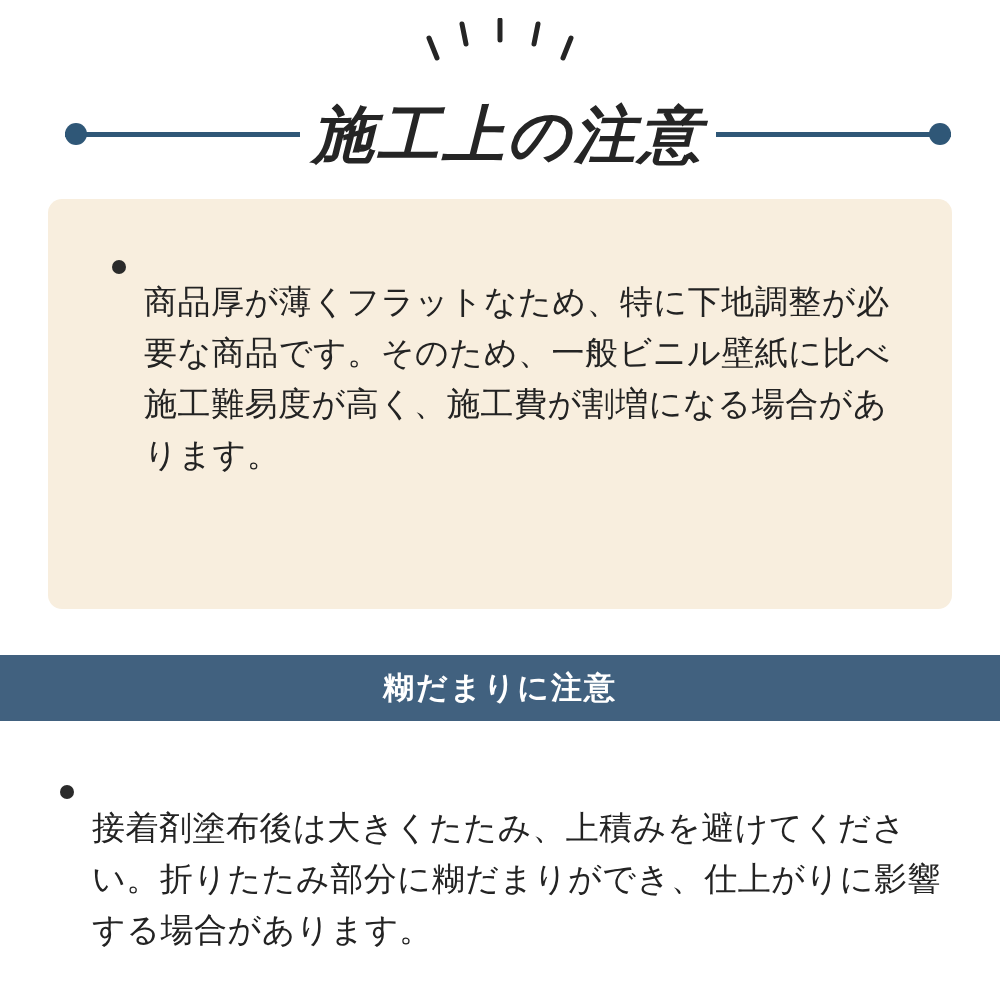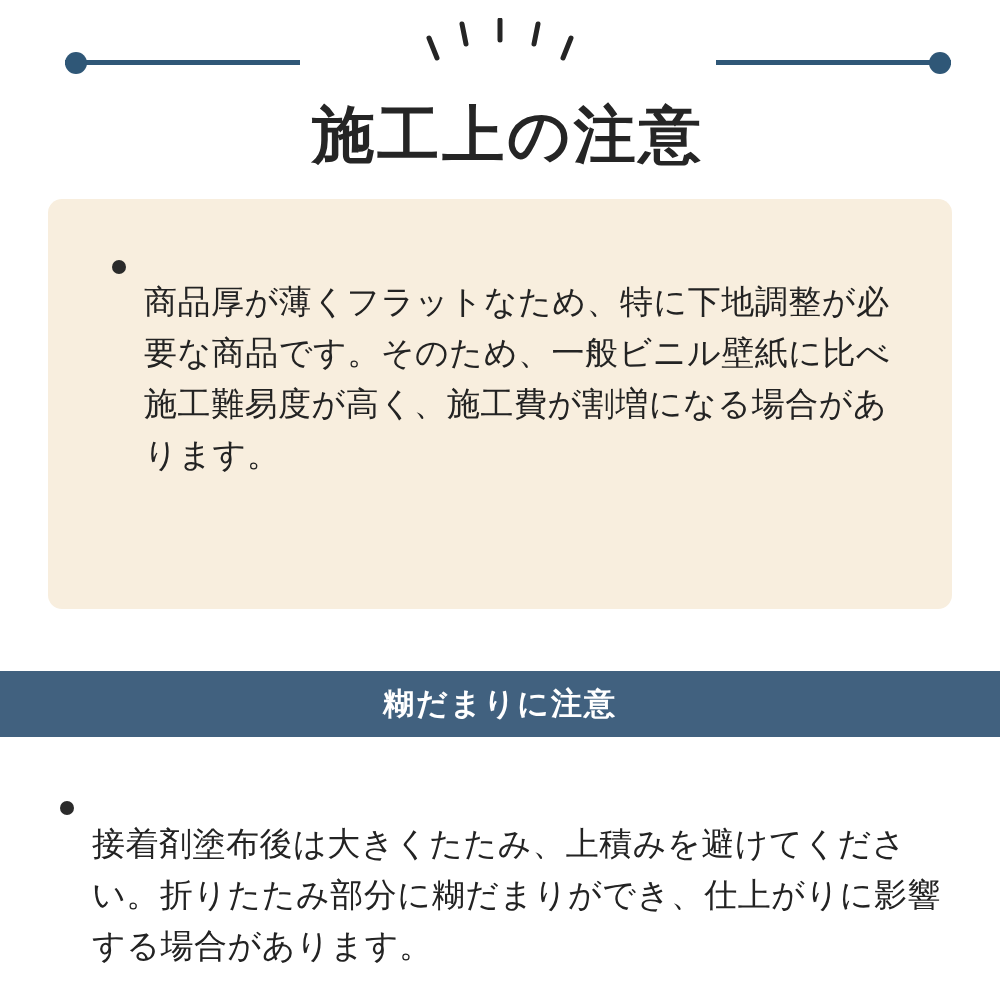--- a/index.html
+++ b/index.html
@@ -30,21 +30,23 @@
     height: 46px;
   }
   .sparkle svg { display: block; margin: 0 auto; }
 
   .title-row {
     position: absolute;
     top: 60px;
     left: 16px;
     right: 0;
     display: flex;
+    align-items: center;
     justify-content: center;
+    font-style: italic;
   }
 
   .rule {
     position: relative;
     height: 5px;
     background: #2f5777;
     flex: 0 0 auto;
   }
   .rule-left  { width: 235px; margin-right: 12px; }
   .rule-right { width: 235px; margin-left: 12px; }
@@ -99,21 +101,21 @@
   .bullet-text {
     font-size: 33px;
     line-height: 1.55;
     letter-spacing: 0.5px;
     color: #232323;
     font-weight: 500;
   }
 
   
   .band {
-    margin-top: 62px;
+    margin-top: 46px;
     background: #41617f;
     height: 66px;
     display: flex;
     align-items: center;
     justify-content: center;
     text-align: right;
   }
   .band-title {
     color: #ffffff;
     font-size: 31px;

